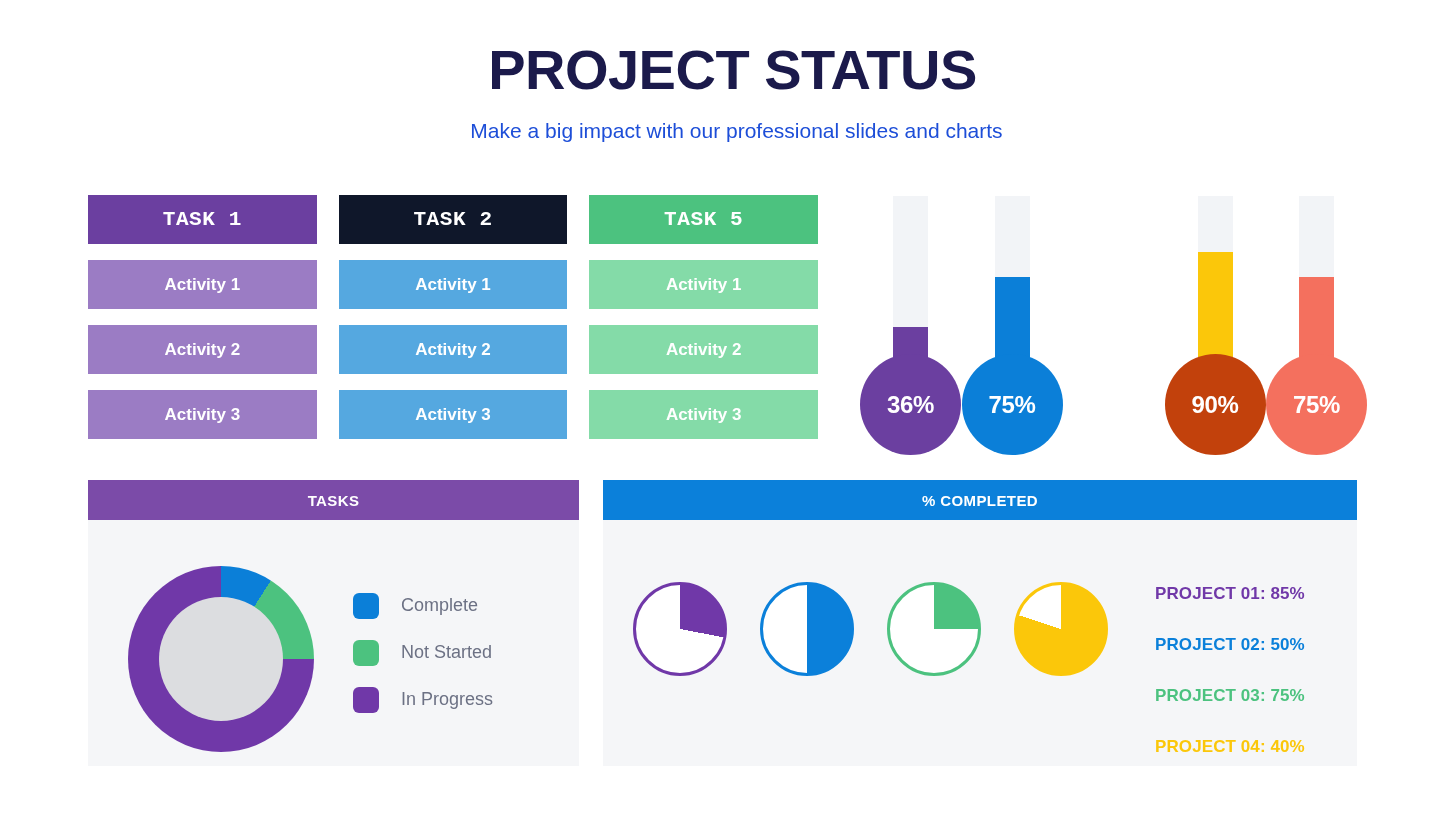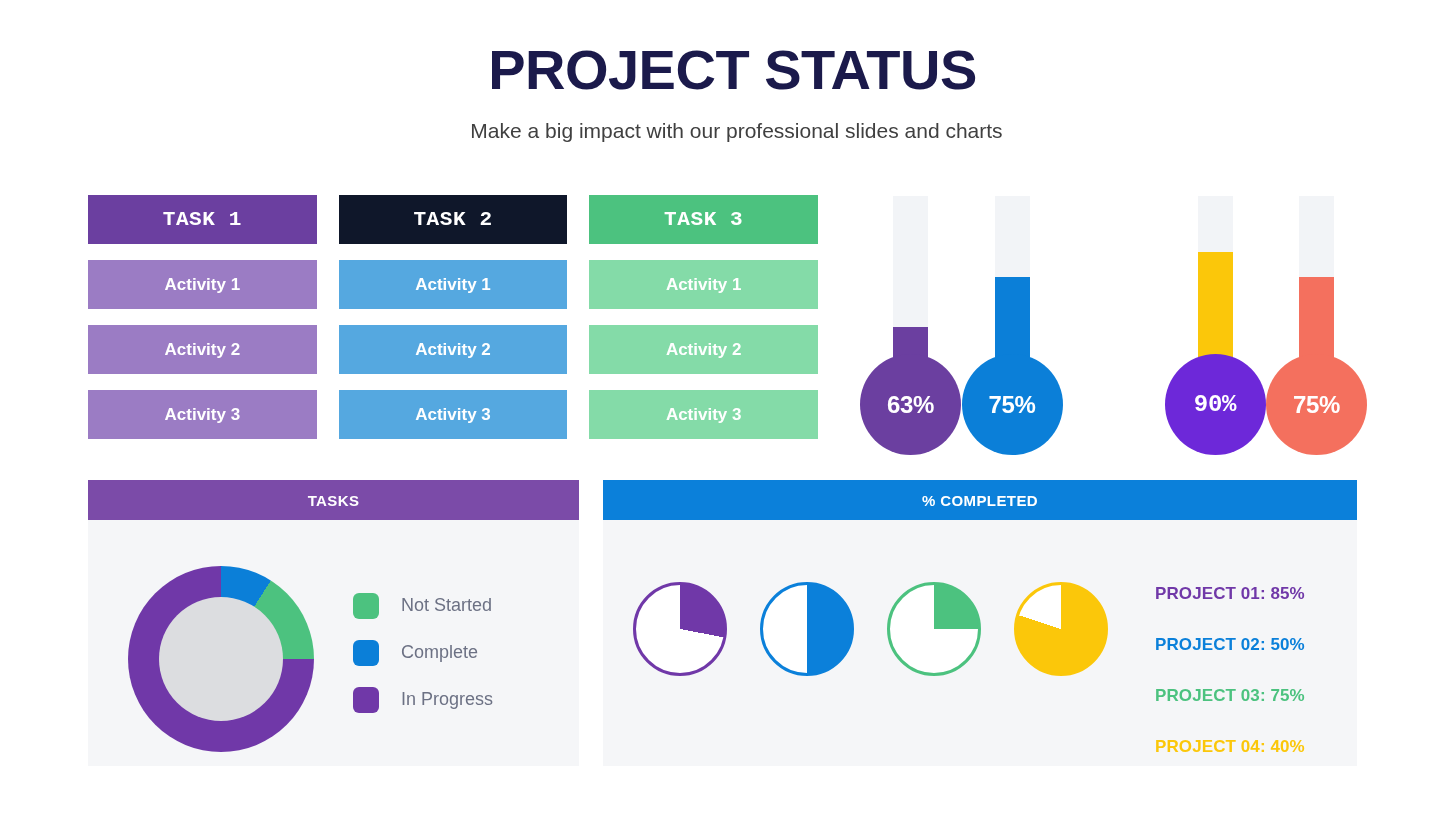--- a/index.html
+++ b/index.html
@@ -232,89 +232,89 @@
     white-space: nowrap;
   }
 </style>
 </head>
 <body>
 
 <div id="slide">
 
   <div id="header">
     <div id="page-title" style="color: rgb(27, 26, 75);">PROJECT STATUS</div>
-    <div id="page-subtitle" style="color: #404040; margin-left: 8px;">Make a big impact with our professional slides and charts</div>
+    <div id="page-subtitle" style="color: #1d4ed8; margin-left: 8px;">Make a big impact with our professional slides and charts</div>
   </div>
 
   <div id="task-columns">
       <div class="task-column">
         <div class="task-header" style="background: rgb(107, 63, 160);">TASK 1</div>
         <div class="activity-box" style="background: rgb(155, 124, 196);">Activity 1</div>
         <div class="activity-box" style="background: rgb(155, 124, 196);">Activity 2</div>
         <div class="activity-box" style="background: rgb(155, 124, 196);">Activity 3</div>
       </div>
       <div class="task-column">
         <div class="task-header" style="background: #0f172a;">TASK 2</div>
         <div class="activity-box" style="background: rgb(85, 168, 224);">Activity 1</div>
         <div class="activity-box" style="background: rgb(85, 168, 224);">Activity 2</div>
         <div class="activity-box" style="background: rgb(85, 168, 224);">Activity 3</div>
       </div>
       <div class="task-column">
-        <div class="task-header" style="background: rgb(76, 194, 127);">TASK 3</div>
+        <div class="task-header" style="background: rgb(76, 194, 127);">TASK 5</div>
         <div class="activity-box" style="background: rgb(132, 219, 168);">Activity 1</div>
         <div class="activity-box" style="background: rgb(132, 219, 168);">Activity 2</div>
         <div class="activity-box" style="background: rgb(132, 219, 168);">Activity 3</div>
       </div>
     </div>
 
   <div id="thermometers">
       <div class="thermo" style="left: 0px;">
         <div class="thermo-tube" style="background: rgb(242, 244, 247);"></div>
         <div class="thermo-fill" style="height: 75.6px; background: rgb(107, 63, 160);"></div>
         <div class="thermo-bulb" style="background: rgb(107, 63, 160);">
-          <span class="thermo-value">63%</span>
+          <span class="thermo-value">36%</span>
         </div>
       </div>
       <div class="thermo" style="left: 101.5px;">
         <div class="thermo-tube" style="background: rgb(242, 244, 247);"></div>
         <div class="thermo-fill" style="height: 126px; background: rgb(11, 127, 216);"></div>
         <div class="thermo-bulb" style="background: rgb(11, 127, 216);">
           <span class="thermo-value">75%</span>
         </div>
       </div>
       <div class="thermo" style="left: 304.5px;">
         <div class="thermo-tube" style="background: rgb(242, 244, 247);"></div>
         <div class="thermo-fill" style="height: 151.2px; background: rgb(251, 199, 10);"></div>
-        <div class="thermo-bulb" style="background: #6d28d9; font-family: Liberation Mono, monospace;">
+        <div class="thermo-bulb" style="background: #c2410c;">
           <span class="thermo-value">90%</span>
         </div>
       </div>
       <div class="thermo" style="left: 406px;">
         <div class="thermo-tube" style="background: rgb(242, 244, 247);"></div>
         <div class="thermo-fill" style="height: 126px; background: rgb(244, 112, 94);"></div>
         <div class="thermo-bulb" style="background: rgb(244, 112, 94);">
           <span class="thermo-value">75%</span>
         </div>
       </div>
     </div>
 
   <div class="panel" id="tasks-panel" style="background: rgb(245, 246, 248);">
     <div class="panel-header" id="tasks-panel-header" style="background: rgb(123, 75, 168);">TASKS</div>
     <div id="tasks-body">
       <div id="donut-wrap" style="background: conic-gradient(rgb(11, 127, 216) 0deg, rgb(11, 127, 216) 32.4deg, rgb(76, 194, 127) 32.4deg, rgb(76, 194, 127) 90deg, rgb(112, 56, 168) 90deg, rgb(112, 56, 168) 360deg); border-radius: 50%;">
         <div id="donut-hole"></div>
       </div>
       <div id="legend">
           <div class="legend-item">
+            <span class="legend-swatch" style="background: rgb(11, 127, 216);"></span>
+            <span class="legend-label">Complete</span>
+          </div>
+          <div class="legend-item">
             <span class="legend-swatch" style="background: rgb(76, 194, 127);"></span>
             <span class="legend-label">Not Started</span>
-          </div>
-          <div class="legend-item">
-            <span class="legend-swatch" style="background: rgb(11, 127, 216);"></span>
-            <span class="legend-label">Complete</span>
           </div>
           <div class="legend-item">
             <span class="legend-swatch" style="background: rgb(112, 56, 168);"></span>
             <span class="legend-label">In Progress</span>
           </div>
         </div>
     </div>
   </div>
 
   <div class="panel" id="completed-panel" style="background: rgb(245, 246, 248);">

